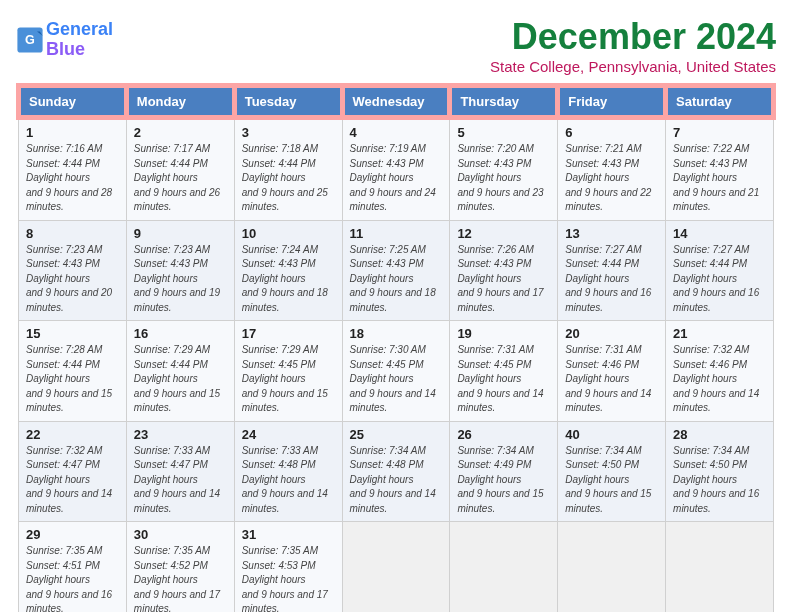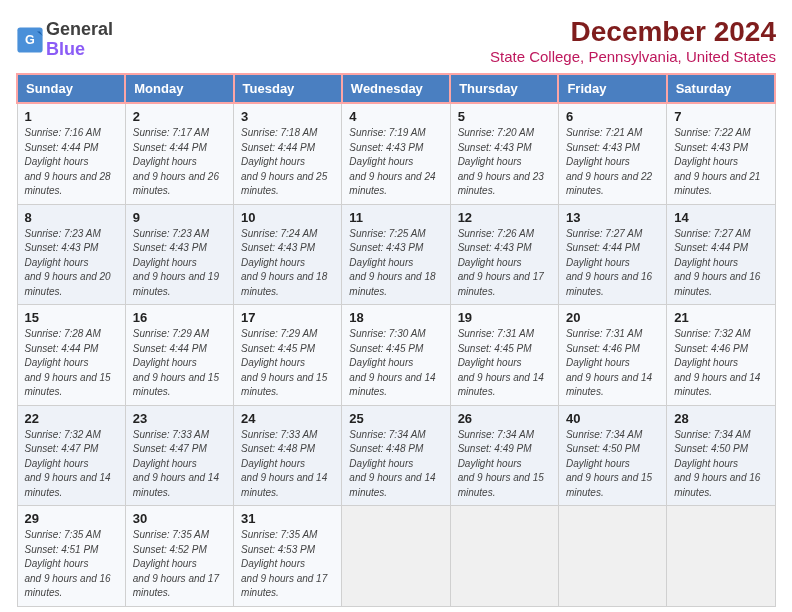--- a/index.html
+++ b/index.html
@@ -21,52 +21,52 @@
       align-items: center;
       margin-top: 4px;
     }
     .logo-text {
       font-size: 18px;
       font-weight: bold;
       color: #333;
       line-height: 1.1;
     }
     .logo-text span {
-      color: #404040;
+      color: #3b82f6;
     }
     .logo-icon {
       width: 28px;
       height: 28px;
       margin-right: 2px;
     }
     .title-area {
       text-align: right;
     }
     .month-title {
-      font-size: 28px;
-      font-weight: bold;
-      color: #7f1d1d;
+      font-size: 36px;
+      font-weight: bold;
+      color: #15803d;
     }
     .location {
       font-size: 15px;
       color: #be185d;
     }
     table {
       width: 100%;
       border-collapse: collapse;
       table-layout: fixed;
     }
     thead tr th {
       background-color: #4a7fc1;
       color: #fff;
       text-align: left;
       padding: 6px 8px;
       font-size: 13px;
       font-weight: bold;
-      border: 2px solid #fca5a5;
+      border: 5px solid #fca5a5;
     }
     tbody tr td {
       vertical-align: top;
       padding: 5px 7px;
       border: 1px solid #d0d0d0;
       font-size: 10.5px;
       color: #333;
       background: #fff;
       height: 80px;
     }

